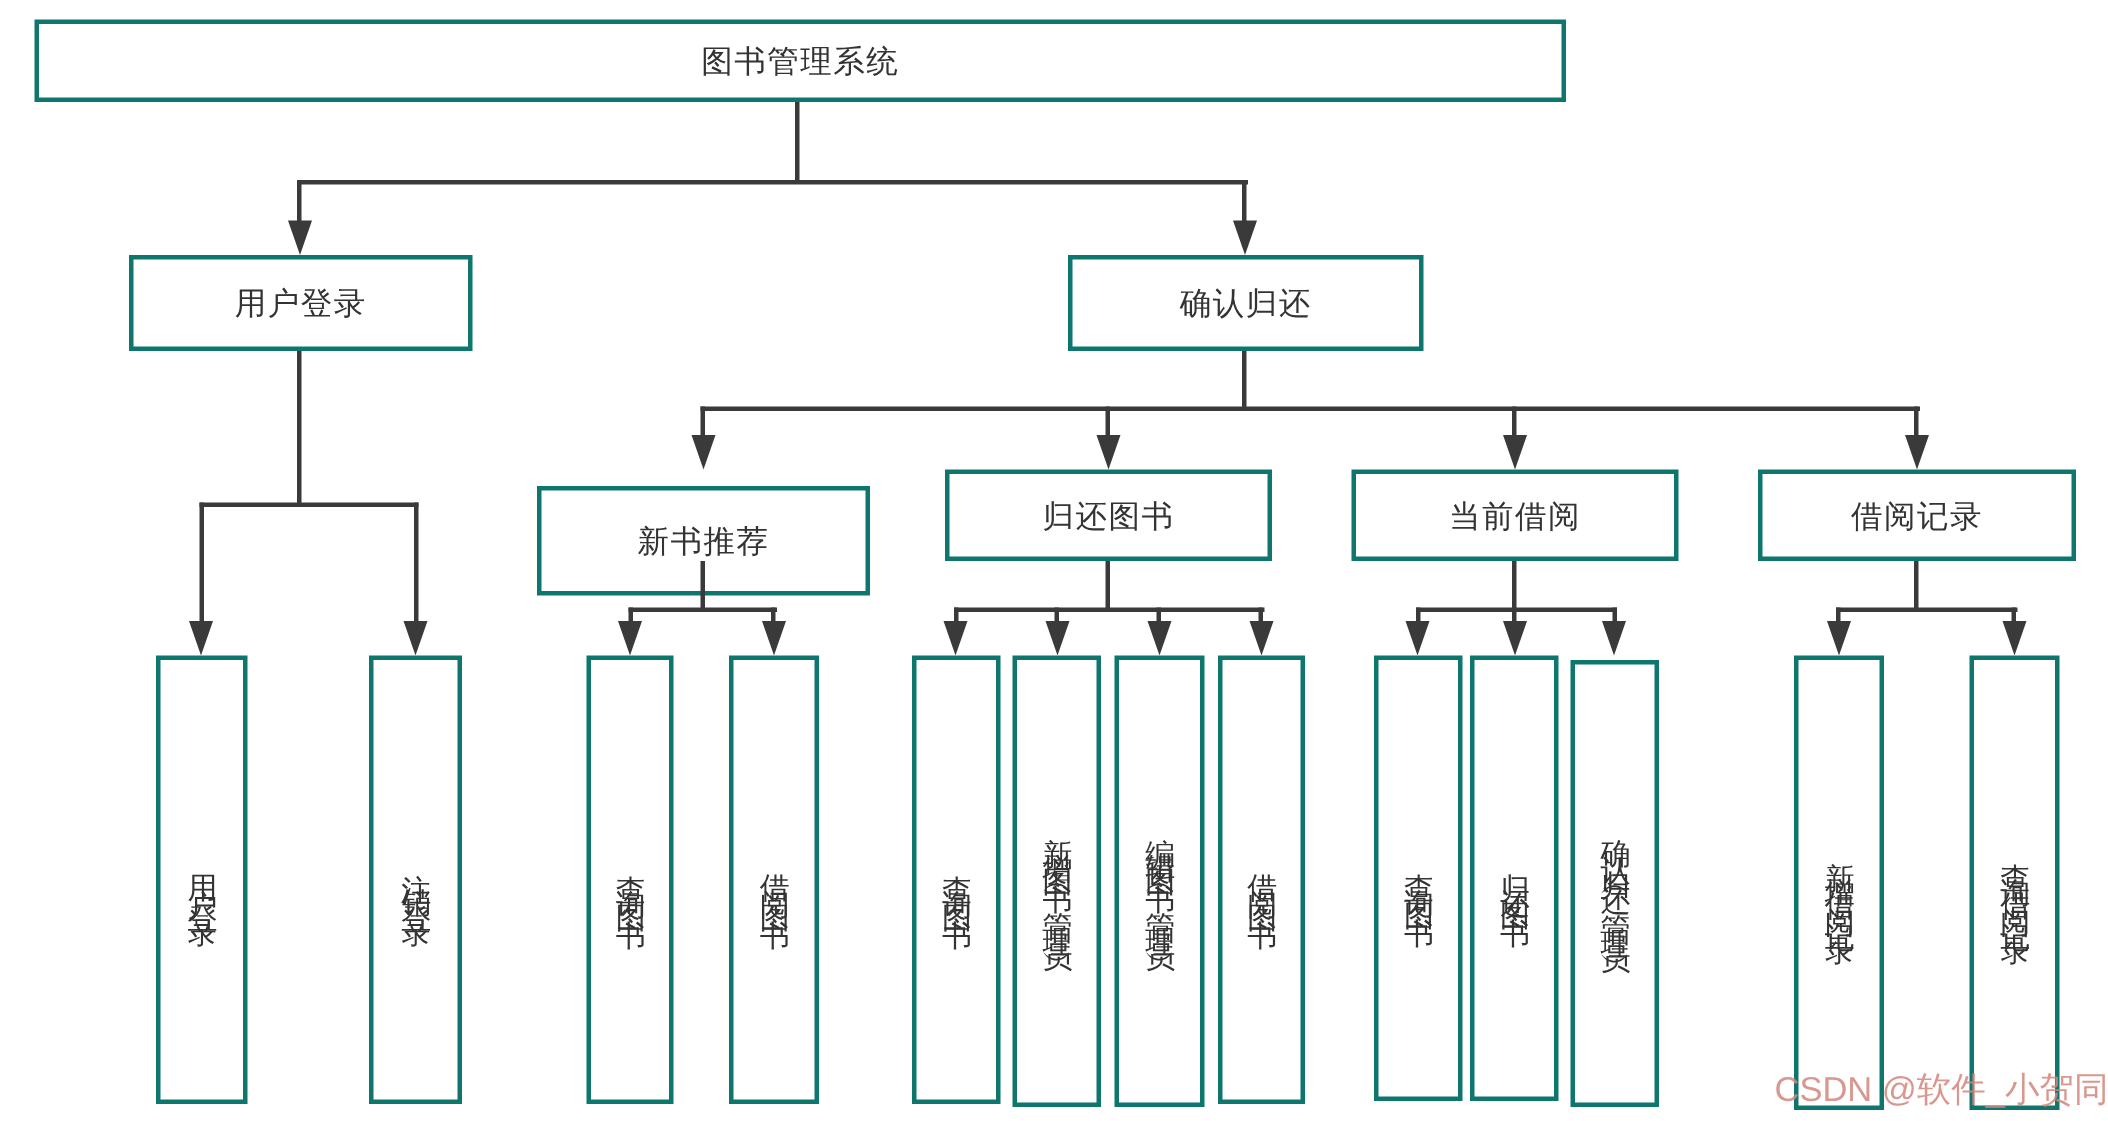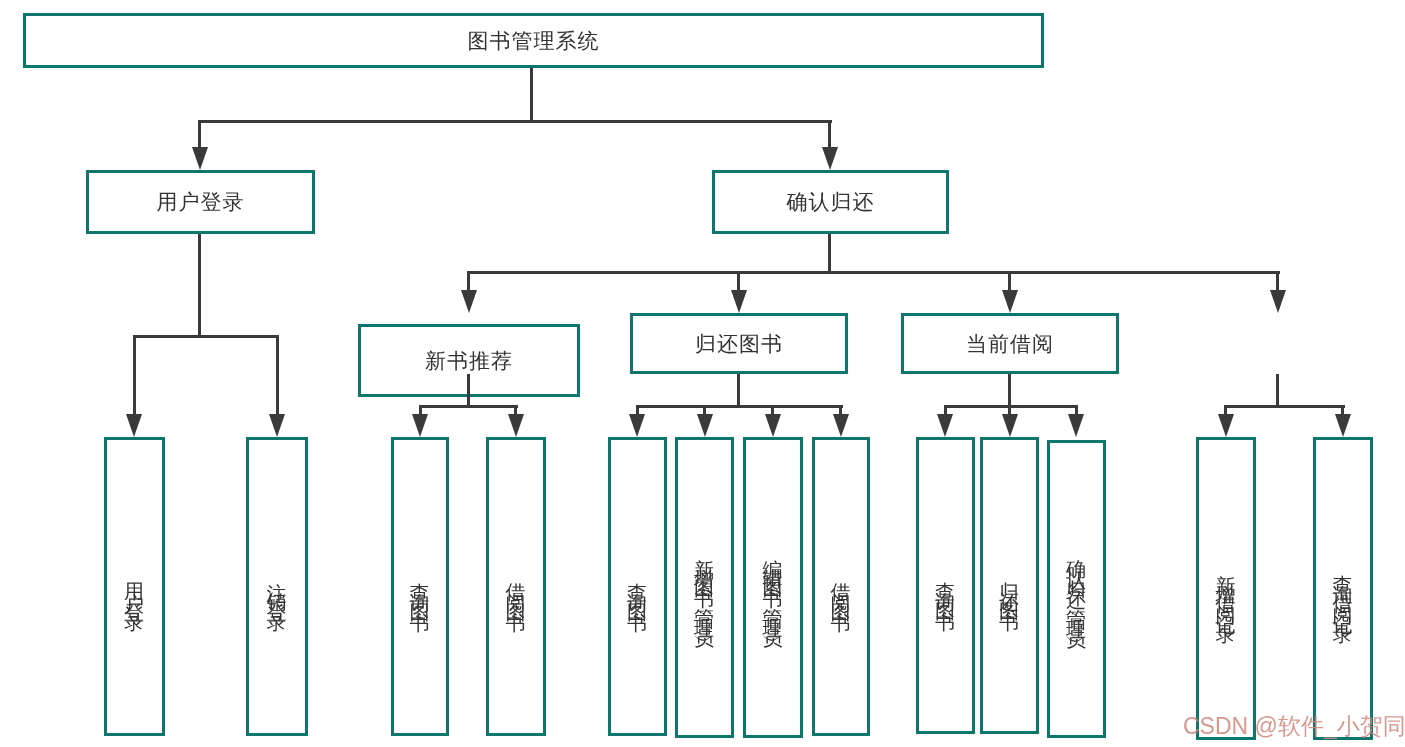--- a/index.html
+++ b/index.html
@@ -59,20 +59,23 @@
   <div class="arrow" style="left:1270px;top:290px"></div>
 
   <div class="box" style="left:358px;top:324px;width:222px;height:73px">
     <span class="hlabel">新书推荐</span>
   </div>
   <div class="box" style="left:630px;top:313px;width:218px;height:61px">
     <span class="hlabel">归还图书</span>
   </div>
   <div class="box" style="left:901px;top:313px;width:218px;height:61px">
     <span class="hlabel">当前借阅</span>
+  </div>
+  <div class="box" style="left:1172px;top:313px;width:212px;height:61px">
+    <span class="hlabel">借阅记录</span>
   </div>
 
   <div class="vline" style="left:467px;top:374px;height:33px"></div>
   <div class="hline" style="left:419px;top:405px;width:99px"></div>
   <div class="vline" style="left:419px;top:405px;height:10px"></div>
   <div class="vline" style="left:514px;top:405px;height:10px"></div>
   <div class="arrow" style="left:412px;top:414px"></div>
   <div class="arrow" style="left:508px;top:414px"></div>
 
   <div class="vline" style="left:737px;top:374px;height:33px"></div>

